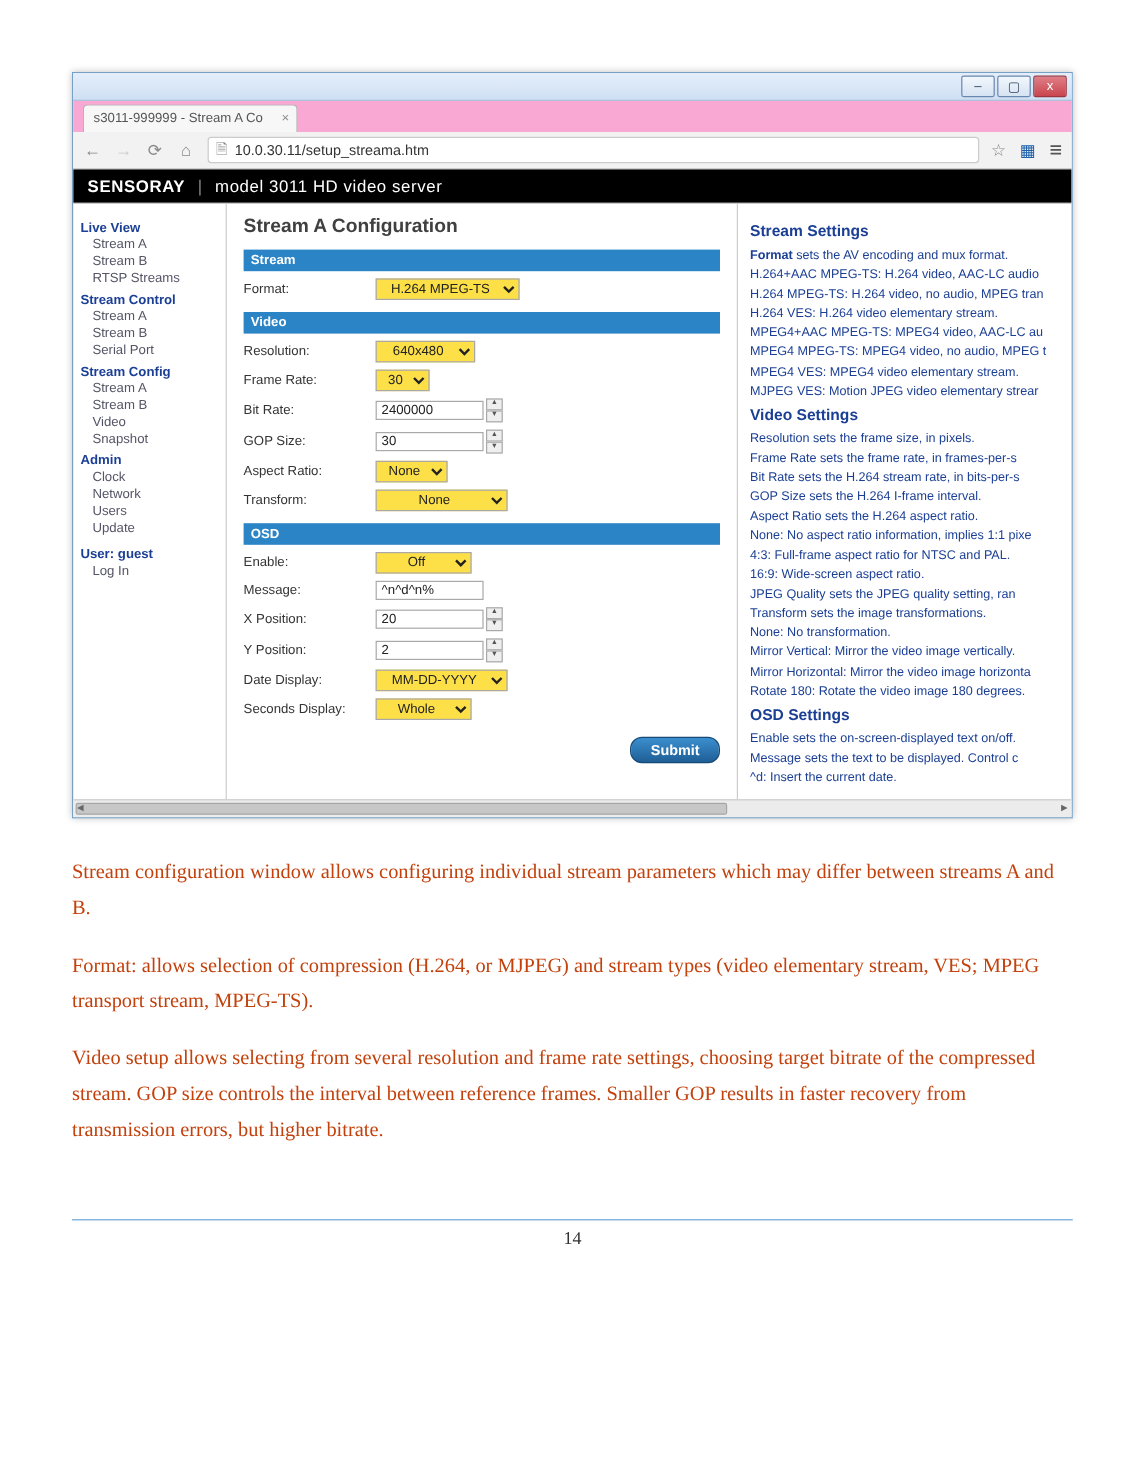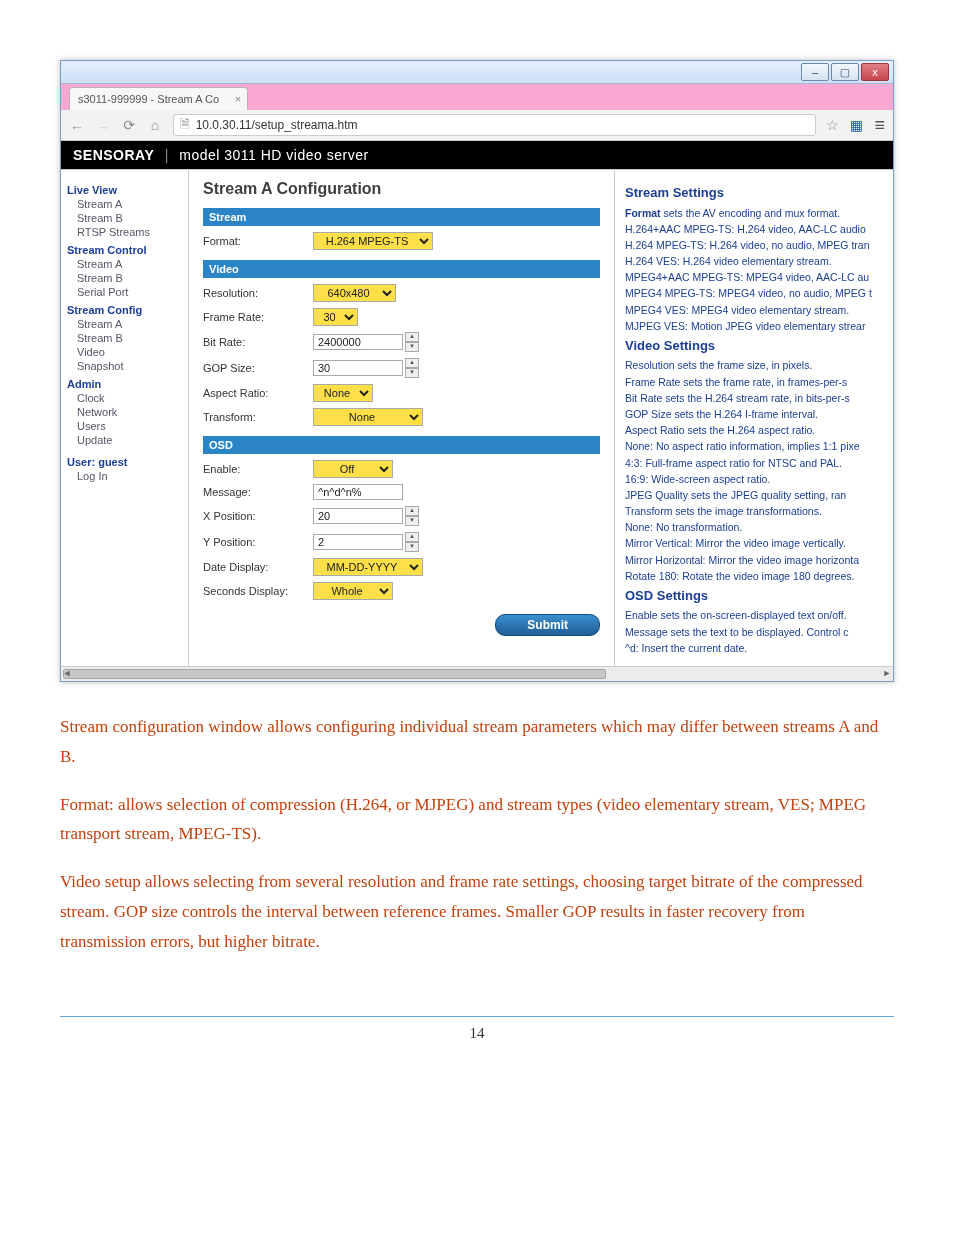--- a/index.html
+++ b/index.html
@@ -187,21 +187,21 @@
     text-align: center;
     color: #555;
   }
   .submit-btn {
     margin-top: 14px;
     float: right;
     background: linear-gradient(#3b8fce, #1f5e96);
     color: #fff;
     border: 1px solid #174a77;
     border-radius: 10px;
-    padding: 3px 31px;
+    padding: 3px 16px;
     font-size: 12px;
     font-weight: bold;
     font-family: Arial, sans-serif;
   }
   .help-panel {
     width: 260px;
     border-left: 1px solid #ccc;
     padding: 10px 8px 14px 10px;
     font-size: 10.5px;
     color: #1b3f94;

